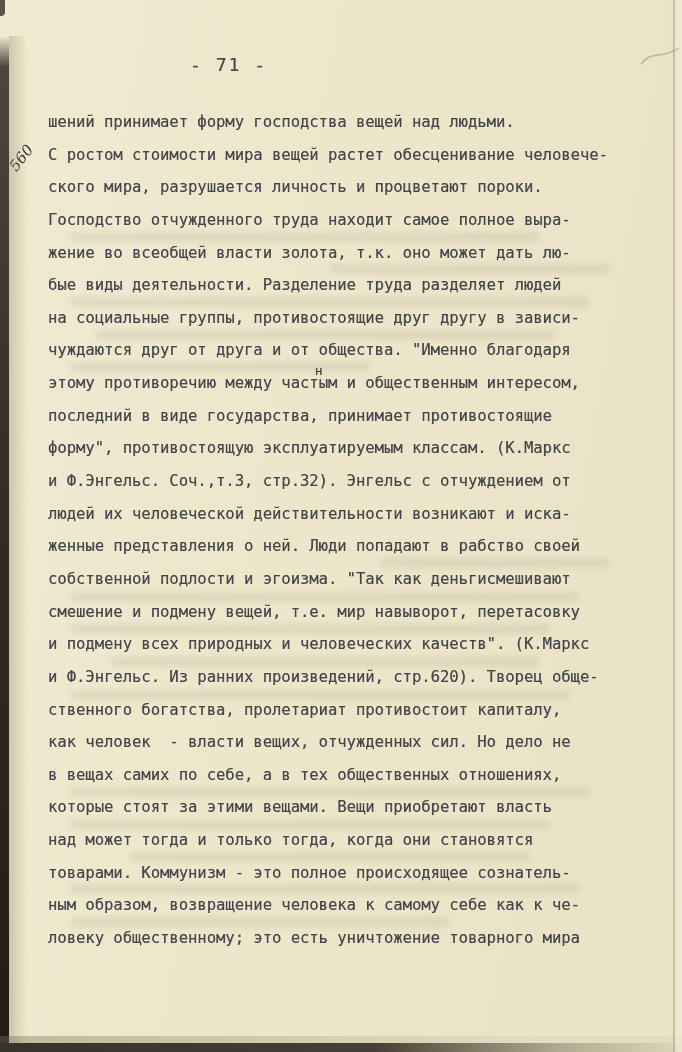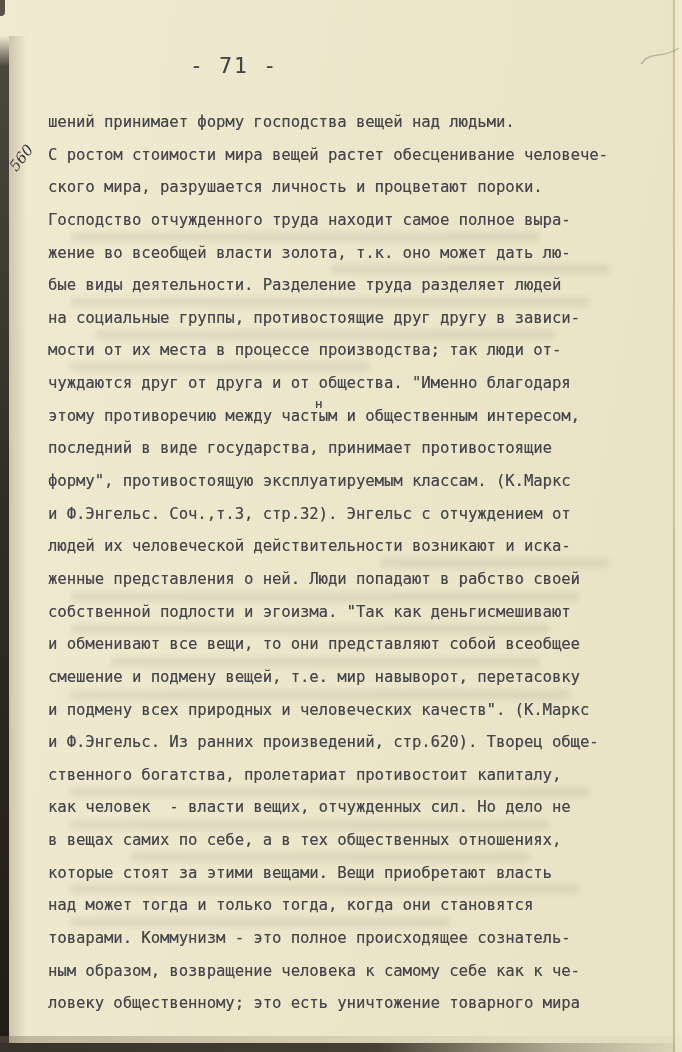--- a/index.html
+++ b/index.html
@@ -43,21 +43,21 @@
   }
   .pencil-mark { position:absolute; right:1px; top:42px; opacity:0.5; }
   
   .smudge {
     position:absolute; height:10px; border-radius:5px;
     background: rgba(122,122,100,0.12); filter: blur(2.5px);
   }
   
   .page-number {
     position:absolute; left:190px; top:54px;
-    font-size: 21px; letter-spacing: 2px; color:#44454b;
+    font-size: 18px; letter-spacing: 2px; color:#44454b;
     text-shadow: 0.3px 0.3px 0.5px rgba(68,69,75,0.55);
   }
   .margin-note {
     position:absolute; left:7px; top:149px;
     transform: rotate(-52deg);
     font-family: "DejaVu Serif", serif; font-style: italic;
     font-size: 15px; color:#33303a;
   }
   .text-body {
     position:absolute; left:48px; top:106px; right:25px;
@@ -103,30 +103,28 @@
   <div class="page-number">- 71 -</div>
   <div class="margin-note">560</div>
   <div class="text-body">
       <div class="line"><span>шений принимает форму господства вещей над людьми.</span></div>
       <div class="line"><span>С ростом стоимости мира вещей растет обесценивание человече-</span></div>
       <div class="line"><span>ского мира, разрушается личность и процветают пороки.</span></div>
       <div class="line"><span>Господство отчужденного труда находит самое полное выра-</span></div>
       <div class="line"><span>жение во всеобщей власти золота, т.к. оно может дать лю-</span></div>
       <div class="line"><span>бые виды деятельности. Разделение труда разделяет людей</span></div>
       <div class="line"><span>на социальные группы, противостоящие друг другу в зависи-</span></div>
-      <div class="line"><span>мости от их места в процессе производства; так люди от-</span></div>
       <div class="line"><span>чуждаются друг от друга и от общества. "Именно благодаря</span></div>
       <div class="line"><span>этому противоречию между част</span><span class="sup">н</span><span>ым и общественным интересом,</span></div>
       <div class="line"><span>последний в виде </span><span class="u">государства</span><span>, принимает противостоящие</span></div>
       <div class="line"><span>форму", противостоящую эксплуатируемым классам. (К.Маркс</span></div>
       <div class="line"><span>и Ф.Энгельс. Соч.,т.3, стр.32). Энгельс с отчуждением от</span></div>
       <div class="line"><span>людей их человеческой действительности возникают и иска-</span></div>
       <div class="line"><span>женные представления о ней. Люди попадают в рабство своей</span></div>
       <div class="line"><span>собственной подлости и эгоизма. "Так как деньгисмешивают</span></div>
-      <div class="line"><span>и обменивают все вещи, то они представляют собой всеобщее</span></div>
       <div class="line"><span>смешение и подмену вещей, т.е. мир навыворот, перетасовку</span></div>
       <div class="line"><span>и подмену всех природных и человеческих качеств". (К.Маркс</span></div>
       <div class="line"><span>и Ф.Энгельс. Из ранних произведений, стр.620). Творец обще-</span></div>
       <div class="line"><span>ственного богатства, пролетариат противостоит капиталу,</span></div>
       <div class="line"><span>как человек  - власти вещих, отчужденных сил. Но дело не</span></div>
       <div class="line"><span>в вещах самих по себе, а в тех общественных отношениях,</span></div>
       <div class="line"><span>которые стоят за этими вещами. Вещи приобретают власть</span></div>
       <div class="line"><span>над может тогда и только тогда, когда они становятся</span></div>
       <div class="line"><span>товарами. </span><span class="u">Коммунизм - это полное происходящее сознатель-</span></div>
       <div class="line"><span class="u">ным образом, возвращение человека к самому себе как к че-</span></div>

